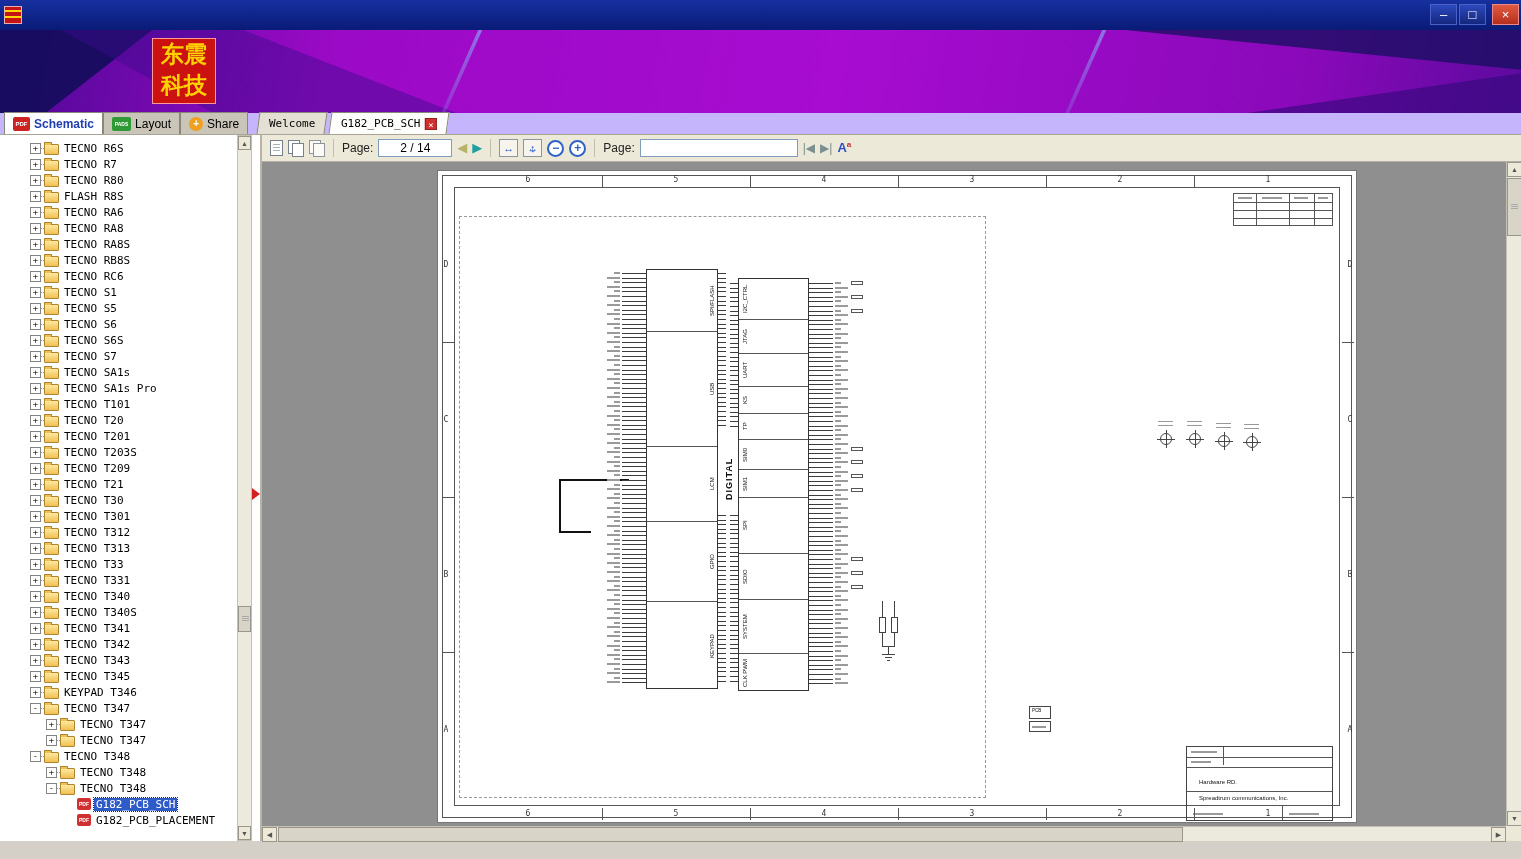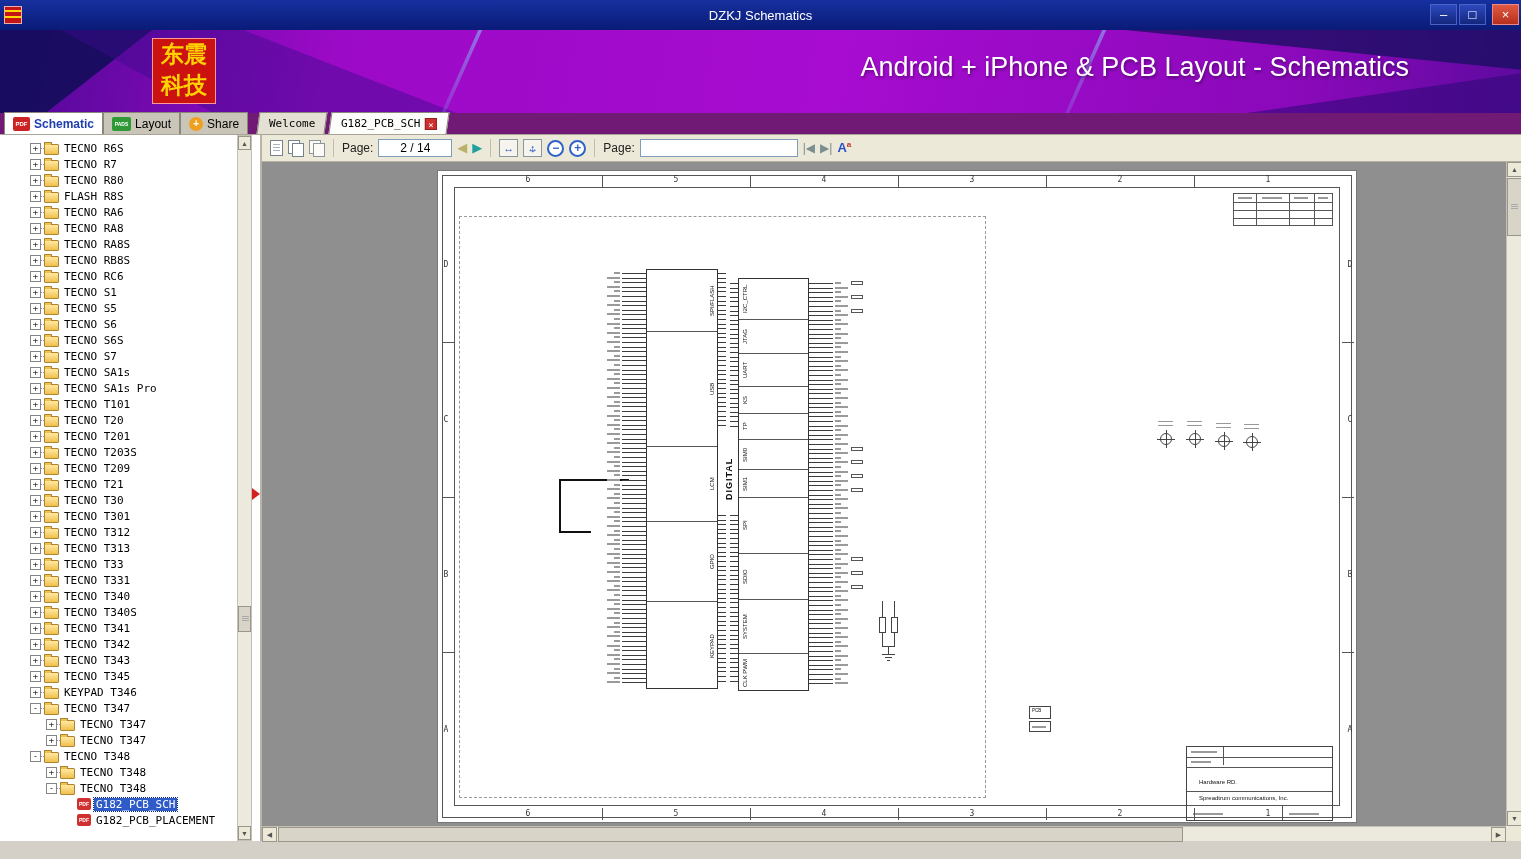--- a/index.html
+++ b/index.html
@@ -22,21 +22,21 @@
 .deco-l1{clip-path:polygon(0 0,10% 0,3% 100%,0 100%);background:#120d5a;opacity:.9;}
 .deco-l2{clip-path:polygon(4% 0,16% 0,30% 100%,14% 100%);background:#3c0a8c;opacity:.45;}
 .deco-r1{clip-path:polygon(74% 0,100% 0,100% 48%);background:#140f5e;opacity:.75;}
 .deco-r2{clip-path:polygon(82% 100%,100% 52%,100% 100%);background:#30097a;opacity:.6;}
 .streak{position:absolute;top:-10px;width:4px;height:120px;background:linear-gradient(rgba(130,215,255,.55),rgba(130,215,255,.05));transform:skewX(-24deg);}
 .banner-logo{position:absolute;left:152px;top:8px;width:64px;height:66px;background:#cc1111;border:1px solid #ff9a9a;color:#ffd200;font-weight:bold;font-size:23px;line-height:31px;text-align:center;}
 .banner-title{position:absolute;left:232px;top:18px;font-size:38px;font-weight:bold;color:#fff;letter-spacing:1px;text-shadow:2px 2px 4px rgba(0,0,0,.45);}
 .banner-subtitle{position:absolute;right:112px;top:22px;font-size:27px;color:#fff;text-shadow:1px 2px 3px rgba(0,0,0,.4);}
 
 
-.tabrow{position:absolute;left:0;top:113px;width:1521px;height:22px;background:#701a75;border-bottom:1px solid #a8a496;display:flex;align-items:flex-end;}
+.tabrow{position:absolute;left:0;top:113px;width:1521px;height:22px;background:#c4b5fd;border-bottom:1px solid #a8a496;display:flex;align-items:flex-end;}
 .ribbon-tabs{display:flex;height:22px;padding-left:4px;}
 .ribbon-tab{display:flex;align-items:center;gap:4px;padding:0 8px;height:22px;border:1px solid #8a867a;border-bottom:none;background:#c9c5b9;font-size:12px;cursor:default;}
 .ribbon-tab.active{background:#fff;color:#1f3fae;font-weight:bold;}
 .badge{display:flex;align-items:center;justify-content:center;color:#fff;font-weight:bold;}
 .pdf-badge{width:17px;height:14px;background:#cc2222;font-size:6px;border-radius:2px;}
 .pads-badge{width:19px;height:14px;background:#2f9a35;font-size:5px;border-radius:2px;}
 .share-badge{width:14px;height:14px;background:#f0a020;font-size:10px;border-radius:50%;}
 .doc-tabs{display:flex;height:22px;margin-left:10px;}
 .doc-tab{display:flex;align-items:center;gap:5px;padding:0 10px;height:22px;border:1px solid #8a867a;border-bottom:none;background:#e4e0d4;font-size:11px;font-family:"DejaVu Sans Mono",monospace;transform:skewX(-8deg);margin-right:4px;cursor:default;}
 .doc-tab>*{transform:skewX(8deg);}
@@ -132,40 +132,38 @@
 .status-version{position:absolute;left:4px;top:0;line-height:18px;font-family:"DejaVu Sans Mono",monospace;}
 .status-current{position:absolute;right:2px;top:1px;bottom:1px;background:#2f62c9;padding:0 10px;line-height:16px;font-family:"DejaVu Sans Mono",monospace;}
 </style>
 </head>
 <body>
 
 <div class="app">
 
   <div class="titlebar">
     <div class="app-icon"></div>
-    <div class="title-text">DZKJ Schematics</div>
     <div class="win-buttons">
       <div class="win-btn">–</div>
       <div class="win-btn">□</div>
       <div class="win-btn close">×</div>
     </div>
   </div>
 
   <div class="banner">
     <div class="deco deco-l1"></div>
     <div class="deco deco-l2"></div>
     <div class="deco deco-r1"></div>
     <div class="deco deco-r2"></div>
     <div class="streak" style="left:30%"></div>
     <div class="streak" style="left:71%"></div>
     <div class="banner-logo">
       <div>东震</div>
       <div>科技</div>
     </div>
-    <div class="banner-subtitle">Android + iPhone &amp; PCB Layout - Schematics</div>
   </div>
 
   <div class="tabrow">
     <div class="ribbon-tabs" id="ribbon-tabs">
         <div class="ribbon-tab active">
           <div class="badge pdf-badge">PDF</div>
           <div class="ribbon-label">Schematic</div>
         </div>
         <div class="ribbon-tab">
           <div class="badge pads-badge">PADS</div>

